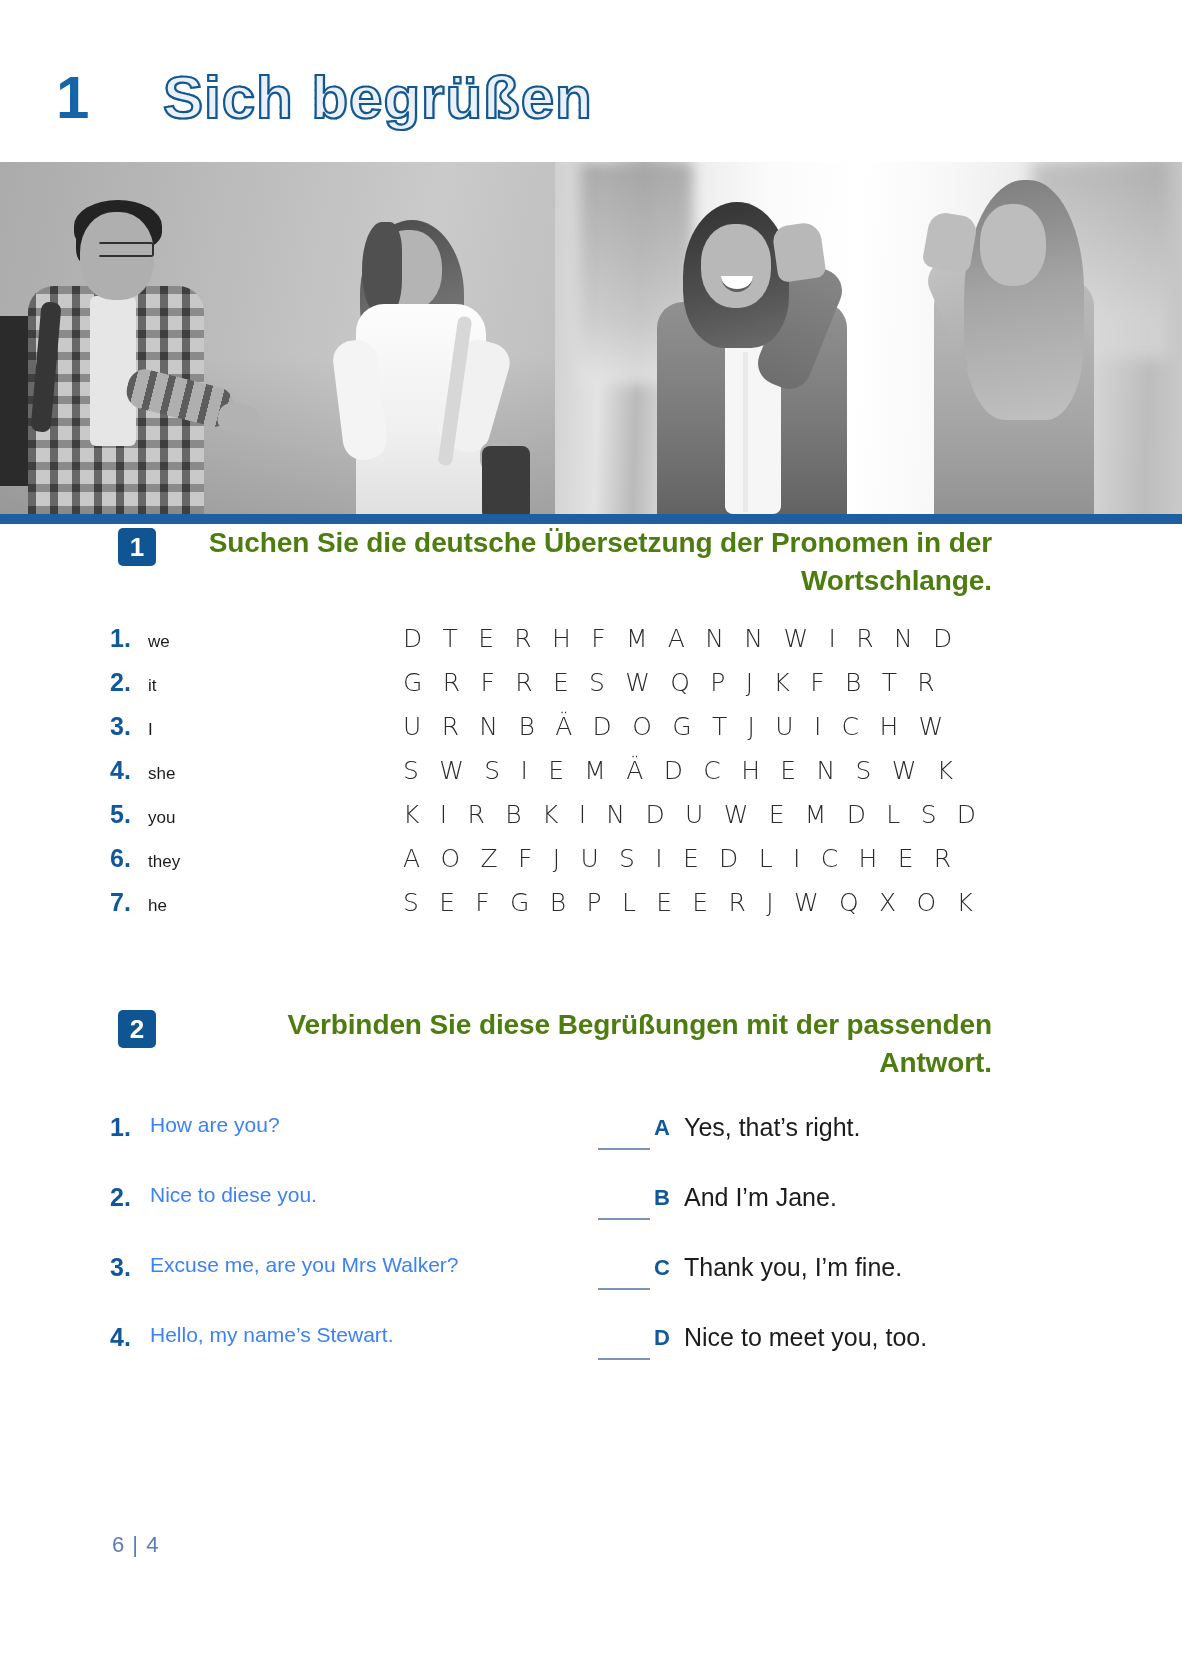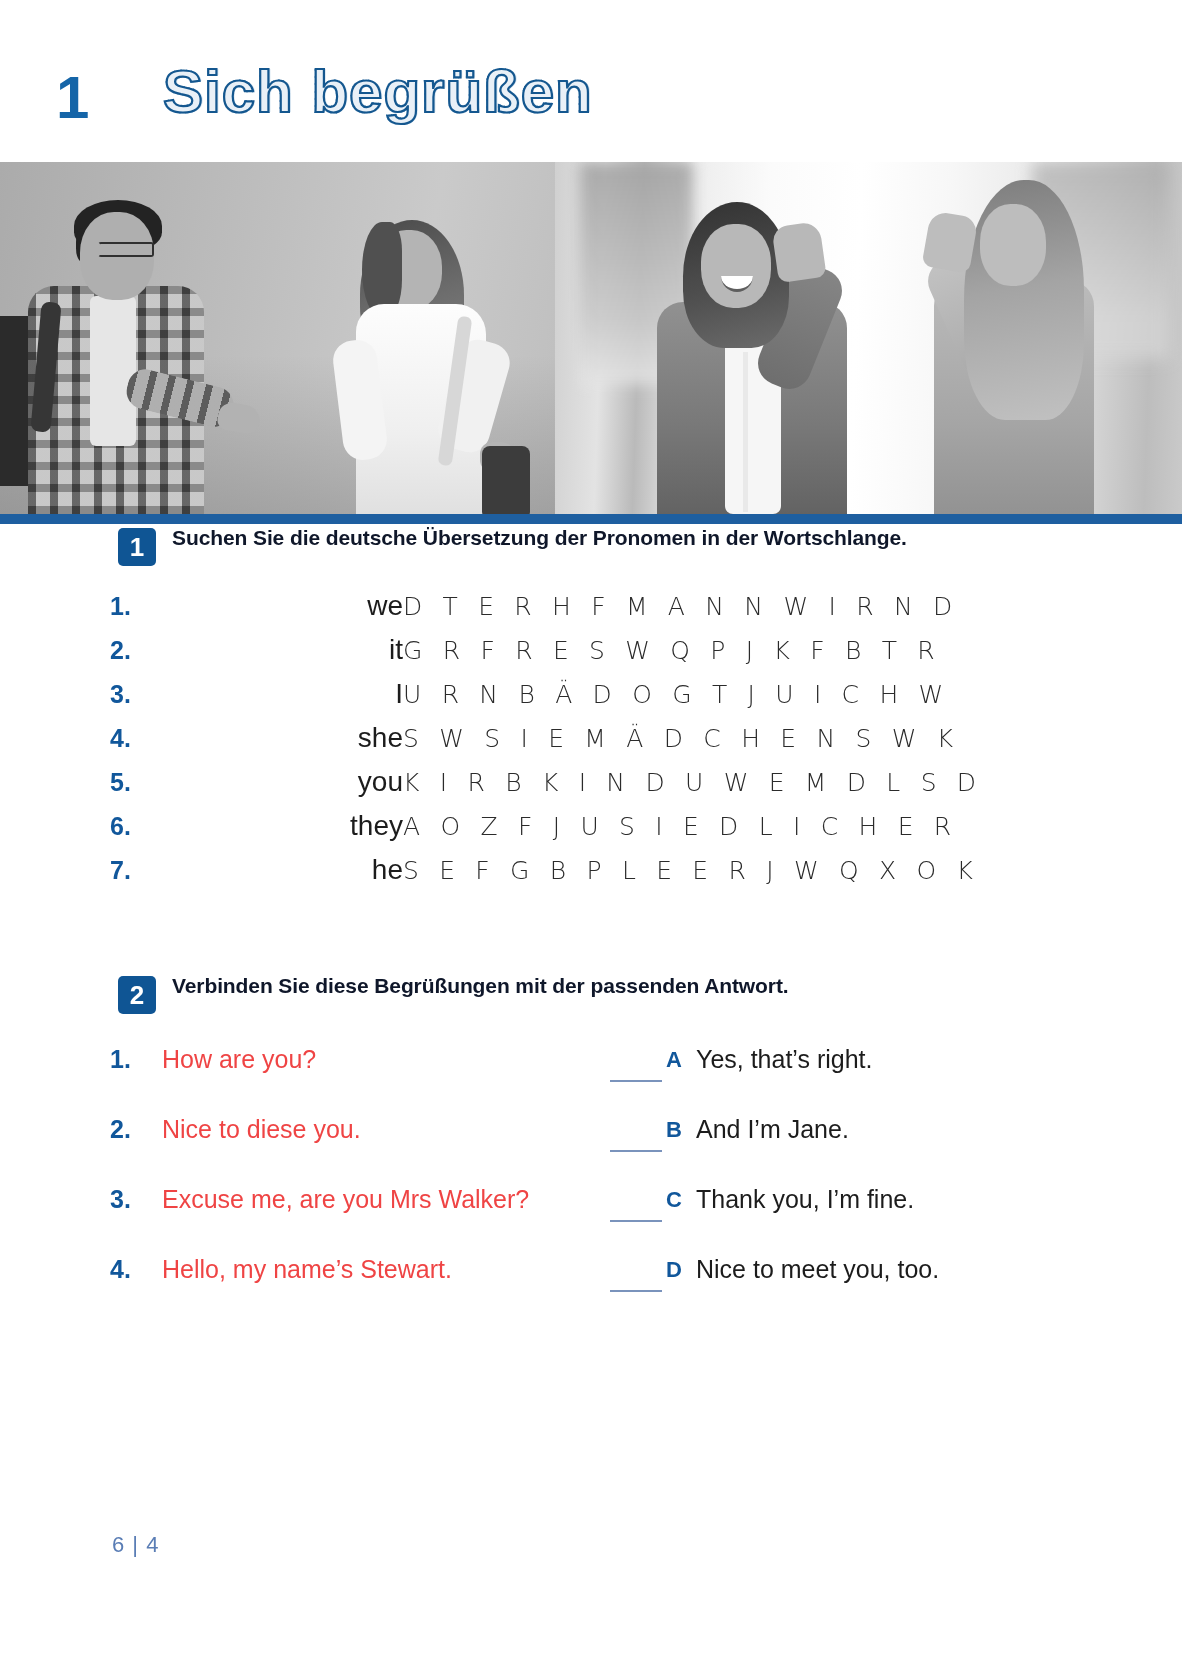--- a/index.html
+++ b/index.html
@@ -32,21 +32,21 @@
     font-weight: bold;
     color: #12year;
     color: #1565a8;
     letter-spacing: -1px;
     line-height: 1;
   }
 
   .chapter-title {
     position: absolute;
     left: 163px;
-    top: 62px;
+    top: 68px;
     font-size: 60px;
     font-weight: bold;
     line-height: 1;
     letter-spacing: 1px;
     color: #e9f0f7;
     -webkit-text-stroke: 2.2px #14578f;
     text-shadow:
        0.9px 0.9px 0 #b9cfe3,
       -0.9px 0.9px 0 #cfe0ee,
        1.9px 0   0 #dbe8f3;
@@ -301,50 +301,50 @@
     color: #ffffff;
     font-size: 26px;
     font-weight: bold;
     line-height: 38px;
     text-align: center;
     margin-top: 4px;
     margin-right: 16px;
   }
 
   .ex-title {
-    font-size: 21px;
-    font-weight: bold;
-    color: #0f172a;
+    font-size: 28px;
+    font-weight: bold;
+    color: #4d7c0f;
     line-height: 1.36;
     letter-spacing: -0.1px;
     max-width: 820px;
+    text-align: right;
   }
 
   
   .snake-list {
     margin-top: 24px;
     padding-left: 110px;
   }
   .snake-row {
     display: flex;
     align-items: baseline;
     height: 44px;
   }
   .snake-num {
     flex: 0 0 38px;
     font-size: 25px;
     font-weight: bold;
     color: #11579b;
   }
   .snake-word {
     flex: 0 0 255px;
-    font-size: 28px;
+    font-size: 17px;
     color: #1c1c1c;
     font-weight: 400;
-    text-align: right;
   }
   .snake-letters {
     font-size: 25px;
     color: #2b2b2b;
     font-weight: 300;
     letter-spacing: 6.2px;
     font-family: "DejaVu Sans", sans-serif;
   }
 
   
@@ -362,25 +362,24 @@
   }
   .m-num {
     flex: 0 0 40px;
     font-size: 25px;
     font-weight: bold;
     color: #11579b;
     line-height: 1.42;
   }
   .m-prompt {
     flex: 0 0 448px;
-    font-size: 25px;
-    color: #ef4444;
+    font-size: 21px;
+    color: #3b82f6;
     line-height: 1.42;
     font-weight: 400;
-    margin-left: 12px;
   }
   .m-blank {
     flex: 0 0 52px;
     height: 26px;
     margin-top: 14px;
     border-bottom: 2.5px solid #7a93bc;
   }
   .m-letter {
     flex: 0 0 34px;
     font-size: 22px;

